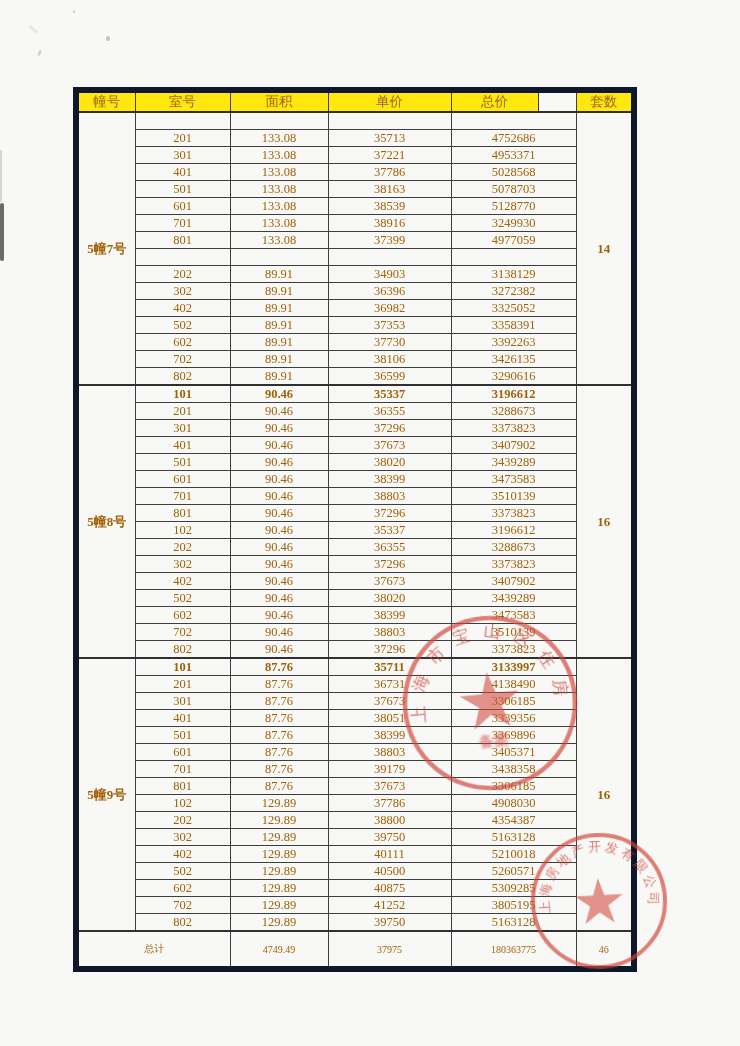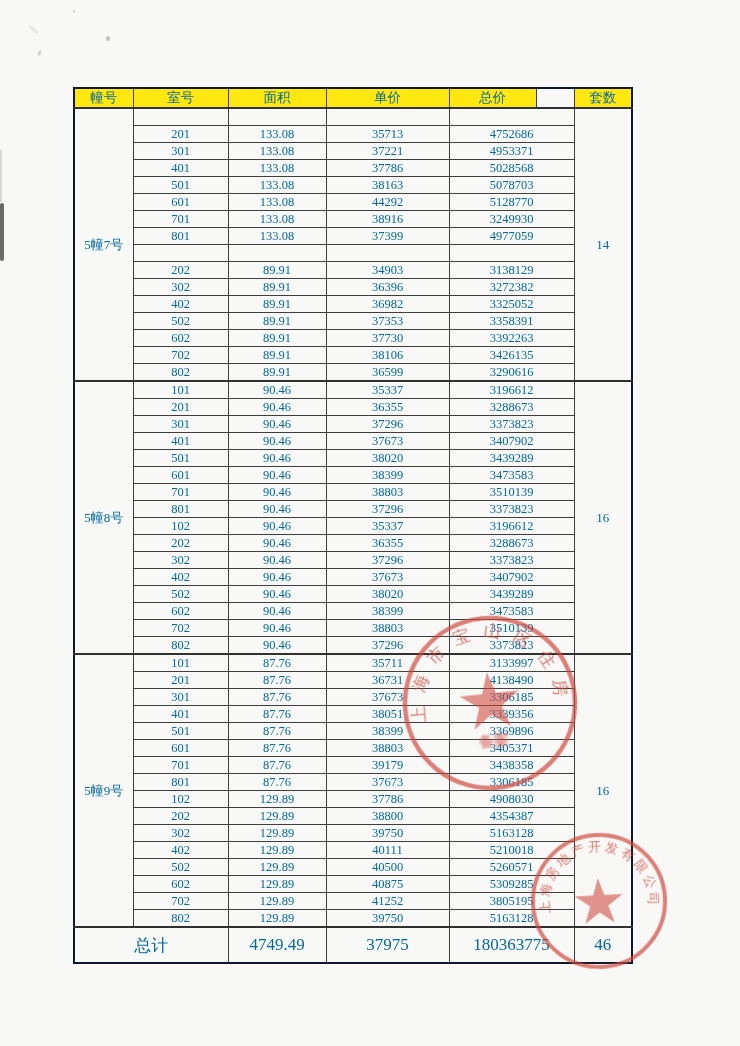--- a/index.html
+++ b/index.html
@@ -18,43 +18,43 @@
   .speck2 { left:38px; top:50px; width:3px; height:6px; background:#9a9a9a; opacity:.4; border-radius:50%; transform:rotate(25deg); }
   .speck3 { left:73px; top:10px; width:2px; height:3px; background:#9f9f9f; opacity:.5; border-radius:50%; }
   .smudge1 { left:28px; top:28px; width:11px; height:3px; background:#bdbdbd; opacity:.3; transform:rotate(40deg); border-radius:2px; }
 
   
   .price-table {
     position:absolute; left:73px; top:87px;
     width:558px;
     border-collapse:collapse;
     table-layout:fixed;
-    color:#0369a1;
-    border:2px solid #0f172a;
+    color:#a16207;
+    border:6px solid #0f172a;
   }
   .price-table th, .price-table td {
     border:1px solid #3e3e3e;
     text-align:center;
     vertical-align:middle;
     padding:0;
     font-weight:normal;
     overflow:hidden;
     white-space:nowrap;
   }
   .price-table thead th {
     background:var(--header-bg, #ffe70f);
     height:17px;
     font-size:13.5px;
     border-bottom:2px solid #303030;
   }
   .price-table thead th.gap { background:transparent; }
   .price-table tbody td { height:16px; font-size:12.5px; }
-  .price-table tbody tr.group-start td { border-top:2px solid #303030; }
+  .price-table tbody tr.group-start td { border-top:2px solid #303030;font-weight:bold; }
   .price-table td.bldg, .price-table td.count { font-size:13px; }
-  .price-table tfoot td { border-top:2px solid #303030; height:34px; font-size:17px; }
+  .price-table tfoot td { border-top:2px solid #303030; height:34px; font-size:10px; }
 
   
   .seal { position:absolute; opacity:.8; filter:blur(.4px); pointer-events:none; }
   .seal-1 { left:390px; top:603px; transform:rotate(-6deg); }
   .seal-2 { left:519px; top:821px; transform:rotate(-3deg); }
   .seal-ring { fill:none; stroke:var(--stamp-color,#d0463c); stroke-width:4.5px; opacity:.85; }
   .seal-arc-text { fill:var(--stamp-color,#d0463c); opacity:.9; font-family:"Liberation Serif", serif; }
   .seal-star { fill:var(--stamp-color,#d0463c); opacity:.72; }
   .seal-center-text { fill:var(--stamp-color,#d0463c); opacity:.75; font-weight:bold; filter:blur(1px); font-family:"Liberation Serif", serif; }
 </style>
@@ -118,21 +118,21 @@
       </tr>
       <tr>
         <td>501</td>
         <td>133.08</td>
         <td>38163</td>
         <td colspan="2">5078703</td>
       </tr>
       <tr>
         <td>601</td>
         <td>133.08</td>
-        <td>44292</td>
+        <td>38539</td>
         <td colspan="2">5128770</td>
       </tr>
       <tr>
         <td>701</td>
         <td>133.08</td>
         <td>38916</td>
         <td colspan="2">3249930</td>
       </tr>
       <tr>
         <td>801</td>

